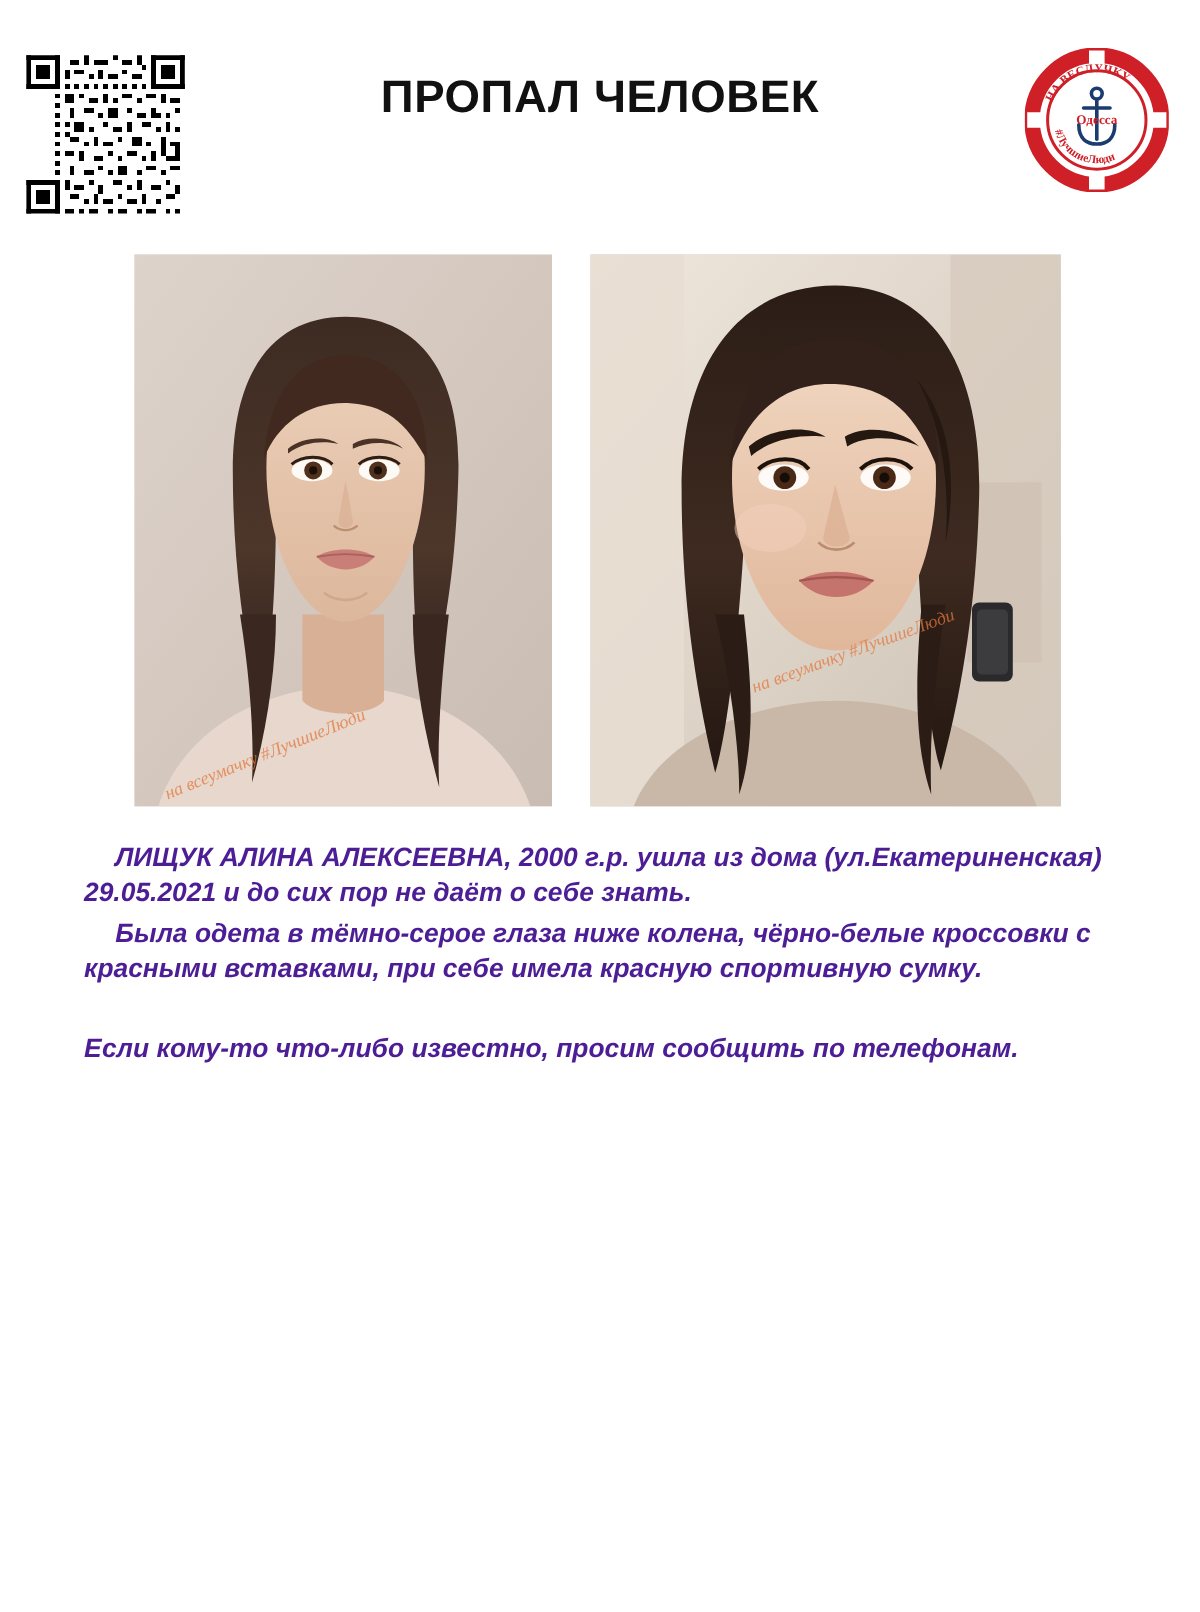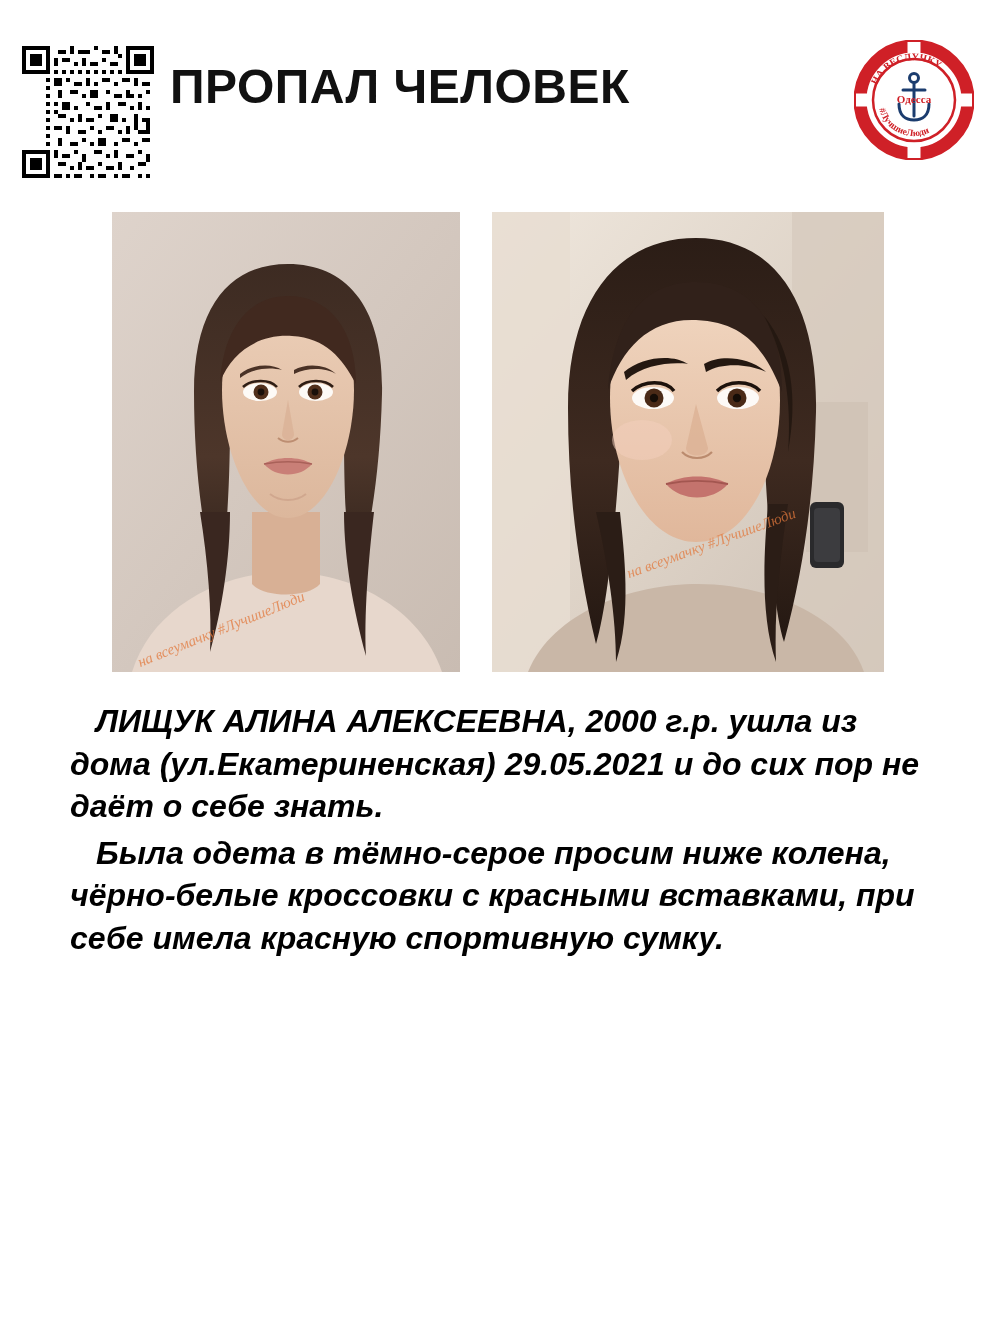--- a/index.html
+++ b/index.html
@@ -38,22 +38,23 @@
     height: 132px;
     background-color: #ffffff;
   }
   .qr svg { display: block; }
 
   .headline {
     position: absolute;
     left: 170px;
     top: 62px;
     width: 660px;
+    text-align: center;
     font-weight: bold;
-    font-size: 48px;
+    font-size: 38px;
     letter-spacing: 0.5px;
     line-height: 1.05;
     color: #111111;
     font-family: "Liberation Sans", sans-serif;
   }
 
   .logo {
     position: absolute;
     right: 26px;
     top: 40px;
@@ -110,23 +111,23 @@
   .content {
     position: absolute;
     top: 700px;
     left: 70px;
     width: 862px;
   }
   .para {
     font-family: "Liberation Sans", sans-serif;
     font-style: italic;
     font-weight: bold;
-    font-size: 32px;
+    font-size: 22px;
     line-height: 1.33;
-    color: #000000;
+    color: #4c1d95;
     margin: 0 0 4px 0;
     text-indent: 26px;
   }
   .block-gap { height: 34px; }
   .para.contact {
     text-indent: 0;
     margin-bottom: 2px;
   }
 </style>
 </head>
@@ -447,17 +448,18 @@
           <path d="M 104,300 C 116,352 124,406 124,450 C 140,402 132,340 128,300 Z" fill="#2b1d16"></path>
           <path d="M 296,292 C 288,346 282,400 284,450 C 268,404 272,340 276,292 Z" fill="#2b1d16"></path>
         </g>
       </svg>
       <span class="watermark">на всеумачку #ЛучшиеЛюди</span>
     </div>
   </div>
 
   <div class="content">
     <p class="para">ЛИЩУК АЛИНА АЛЕКСЕЕВНА, 2000 г.р. ушла из дома (ул.Екатериненская) 29.05.2021 и до сих пор не даёт о себе знать.</p>
-    <p class="para">Была одета в тёмно-серое просим ниже колена, чёрно-белые кроссовки с красными вставками, при себе имела красную спортивную сумку.</p>
+    <p class="para">Была одета в тёмно-серое глаза ниже колена, чёрно-белые кроссовки с красными вставками, при себе имела красную спортивную сумку.</p>
     <div class="block-gap"></div>
+    <p class="para contact">Если кому-то что-либо известно, просим сообщить по телефонам.</p>
   </div>
 
 </div>
 
 </body></html>

